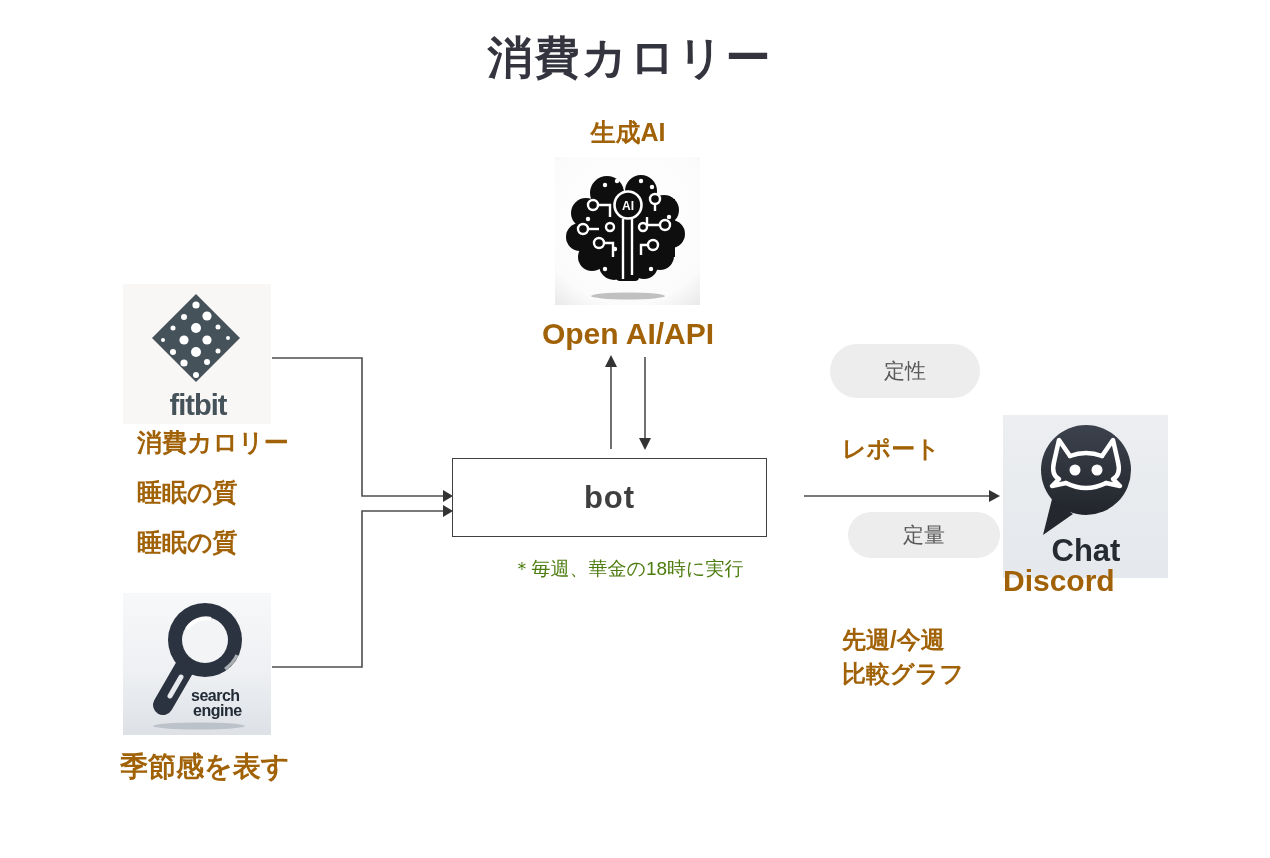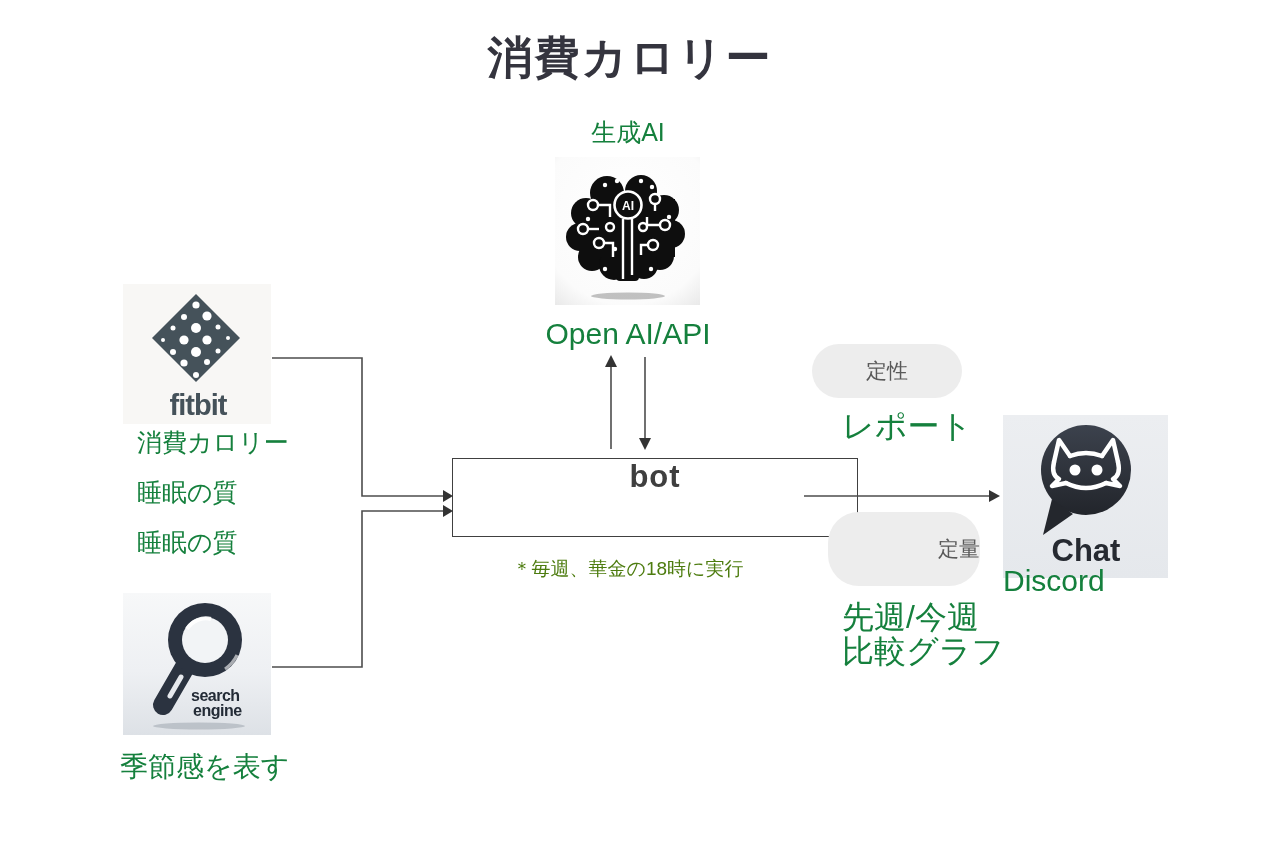--- a/index.html
+++ b/index.html
@@ -5,40 +5,40 @@
   html,body{margin:0;padding:0;background:#ffffff;}
   .canvas{
     position:relative;width:1270px;height:858px;background:#ffffff;overflow:hidden;
     font-family:"Liberation Sans","DejaVu Sans",sans-serif;color:#595959;
   }
   .abs{position:absolute;}
   .title{
     top:28px;left:0;width:1260px;text-align:center;margin:0;
     font-size:45px;font-weight:800;color:#34343e;letter-spacing:2px;
   }
-  .gray{color:#15803d;}
+  .gray{color:#a16207;font-weight:bold;}
   .center350{left:453px;width:350px;text-align:center;}
   .genai-label{top:116px;font-size:25px;}
   .genai-caption{top:317px;font-size:30px;}
   .icon-img{display:block;}
   .fitbit-items{left:137px;top:417px;font-size:25px;line-height:50px;white-space:nowrap;}
   .search-items{left:120px;top:744px;font-size:28px;line-height:46px;white-space:nowrap;}
   .bot-box{
-    left:452px;top:458px;width:406px;height:79px;border:1.6px solid #404040;background:#ffffff;
-    display:flex;justify-content:center;box-sizing:border-box;
+    left:452px;top:458px;width:315px;height:79px;border:1.6px solid #404040;background:#ffffff;
+    display:flex;align-items:center;justify-content:center;box-sizing:border-box;
   }
   .bot-label{font-size:31px;font-weight:800;color:#3f3f3f;letter-spacing:1px;}
   .bot-note{top:556px;font-size:19px;color:#4d7c0f;}
   .pill{
     background:#ededed;border-radius:31px;display:flex;align-items:center;justify-content:center;
     font-size:21px;color:#595959;
   }
-  .pill-qual{left:812px;top:344px;width:150px;height:54px;}
-  .pill-quant{left:828px;top:512px;width:152px;height:74px;justify-content:flex-end;}
-  .out-item{left:842px;font-size:32px;white-space:nowrap;}
+  .pill-qual{left:830px;top:344px;width:150px;height:54px;}
+  .pill-quant{left:848px;top:512px;width:152px;height:46px;}
+  .out-item{left:842px;font-size:24px;white-space:nowrap;margin-top:28px;}
   .oi-1{top:405px;} .oi-2{top:451px;} .oi-3{top:596px;} .oi-4{top:630px;}
   .discord-label{left:1003px;top:564px;width:165px;text-align:left;font-size:30px;}
   .connectors{left:0;top:0;pointer-events:none;}
 </style>
 </head>
 <body>
 
 <div class="canvas">
 
   <h1 class="abs title">消費カロリー</h1>

